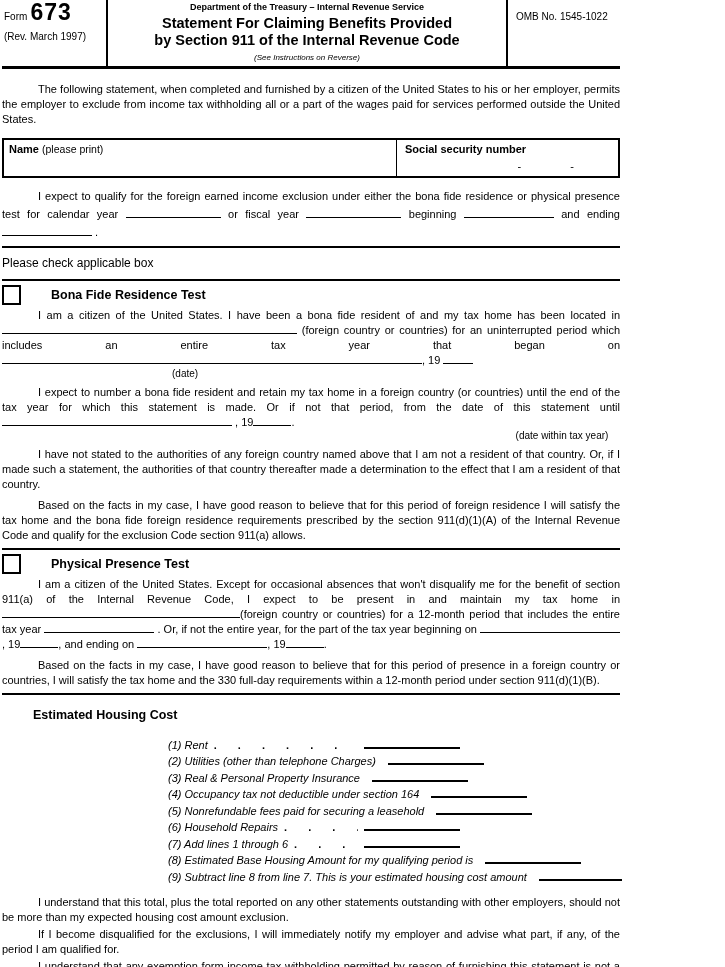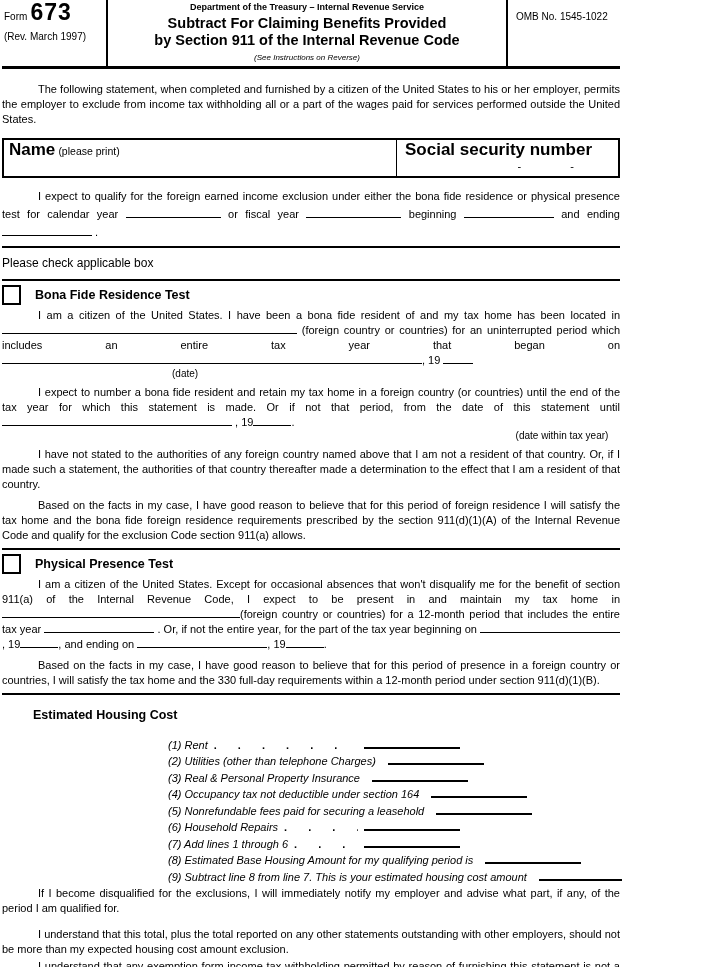--- a/index.html
+++ b/index.html
@@ -21,34 +21,34 @@
   .see-instr{font-size:8px;font-style:italic;margin-top:1px;}
   .hdr-right{width:112px;font-size:10px;padding:9px 0 0 8px;box-sizing:border-box;}
   
   .para{margin:0;text-align:justify;line-height:15px;}
   .ind{text-indent:36px;}
   .intro{margin-top:13px;}
   
   .idbox{display:flex;border:2px solid #000;border-top-width:2.5px;border-bottom-width:2.5px;height:40px;box-sizing:border-box;margin-top:11px;}
   .id-name{width:393px;border-right:1.5px solid #000;padding:2px 5px;box-sizing:border-box;}
   .id-ssn{flex:1;padding:2px 8px;position:relative;box-sizing:border-box;}
-  .cell-label{font-weight:bold;font-size:17px;}
+  .cell-label{font-weight:bold;font-size:11px;}
   .cell-hint{font-size:10.5px;font-weight:normal;}
   .ssn-seps{position:absolute;right:44px;top:19px;font-weight:normal;word-spacing:46px;}
   
   .blank{display:inline-block;border-bottom:1.5px solid #000;height:10px;vertical-align:baseline;}
   .w95{width:95px}.w90{width:90px}.w300{width:295px}.w420{width:420px}.w30{width:30px}
   .w230{width:230px}.w38{width:38px}.w240{width:238px}.w110{width:110px}
   .w140{width:140px}.w130{width:130px}
   
   .rule{border-top:2px solid #000;margin-top:5px;}
   .check-head{font-weight:normal;font-size:12px;padding:8px 0 8px 0;}
   .sec-head{display:flex;align-items:center;margin:4px 0 3px 0;}
   .cb{width:15px;height:16px;border:2.5px solid #000;margin:0 14px 0 0;flex:none;}
-  .sec-title{font-weight:bold;font-size:12.5px;}
+  .sec-title{font-weight:bold;font-size:12.5px;margin-left:16px;}
   .qualify{margin-top:9px;line-height:18px;}
   .pgap{margin-top:6px;}
   .date-label{font-size:10px;line-height:11px;}
   .dl-center{width:430px;margin-left:170px;}
   .dl-within{width:240px;margin-left:440px;text-align:center;}
   
   .house-heading{font-weight:bold;font-size:12.5px;margin:13px 0 0 31px;}
   .house-list{margin-top:12px;}
   .house-row{display:flex;align-items:flex-end;height:16.5px;padding-left:166px;padding-right:160px;}
   .house-label{white-space:nowrap;line-height:14px;font-style:italic;}
@@ -74,21 +74,21 @@
   <div class="header">
     <div class="hdr-left">
       <div>
         <span class="form-word">Form</span>
         <span class="form-num-big">673</span>
       </div>
       <div class="rev">(Rev. March 1997)</div>
     </div>
     <div class="hdr-center">
       <div class="agency">Department of the Treasury – Internal Revenue Service</div>
-      <div class="title-line">Subtract For Claiming Benefits Provided</div>
+      <div class="title-line">Statement For Claiming Benefits Provided</div>
       <div class="title-line">by Section 911 of the Internal Revenue Code</div>
       <div class="see-instr">(See Instructions on Reverse)</div>
     </div>
     <div class="hdr-right">OMB No. 1545-1022</div>
   </div>
 
   <p class="para ind intro">The following statement, when completed and furnished by a citizen of the United States to his or her employer, permits the employer to exclude from income tax withholding all or a part of the wages paid for services performed outside the United States.</p>
 
   <div class="idbox">
     <div class="id-name">
@@ -198,22 +198,22 @@
       <span class="dots"></span>
       <span class="amount-line"></span>
     </div>
     <div class="house-row">
       <span class="house-label">(9) Subtract line 8 from line 7. This is your estimated housing cost amount</span>
       <span class="dots"></span>
       <span class="amount-line"></span>
     </div>
   </div>
 
+  <p class="para ind closing1">I understand that this total, plus the total reported on any other statements outstanding with other employers, should not be more than my expected housing cost amount exclusion.</p>
   <p class="para ind" style="margin-top:2px">If I become disqualified for the exclusions, I will immediately notify my employer and advise what part, if any, of the period I am qualified for.</p>
-  <p class="para ind closing1">I understand that this total, plus the total reported on any other statements outstanding with other employers, should not be more than my expected housing cost amount exclusion.</p>
   <p class="para ind" style="margin-top:2px">I understand that any exemption form income tax withholding permitted by reason of furnishing this statement is not a determination by the Internal Revenue that any amount paid to me for any services performed during the tax year is excludable form gross income under the provisions of Code section 911(a).</p>
 
   <div class="sigbox">
     <div class="sig-cell">
       <span>Your Signature</span>
     </div>
     <div class="date-cell">
       <span>Date</span>
     </div>
   </div>

